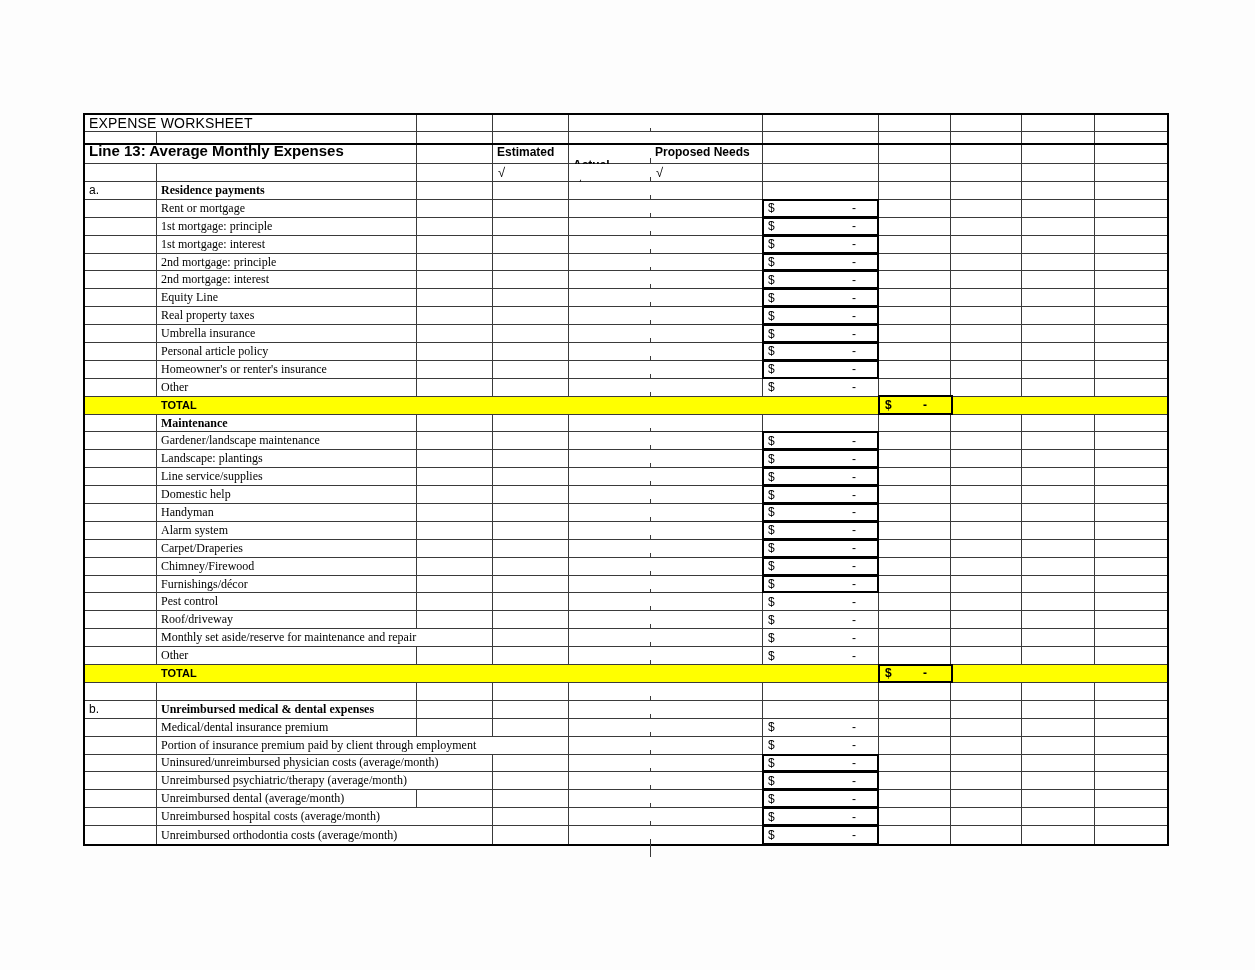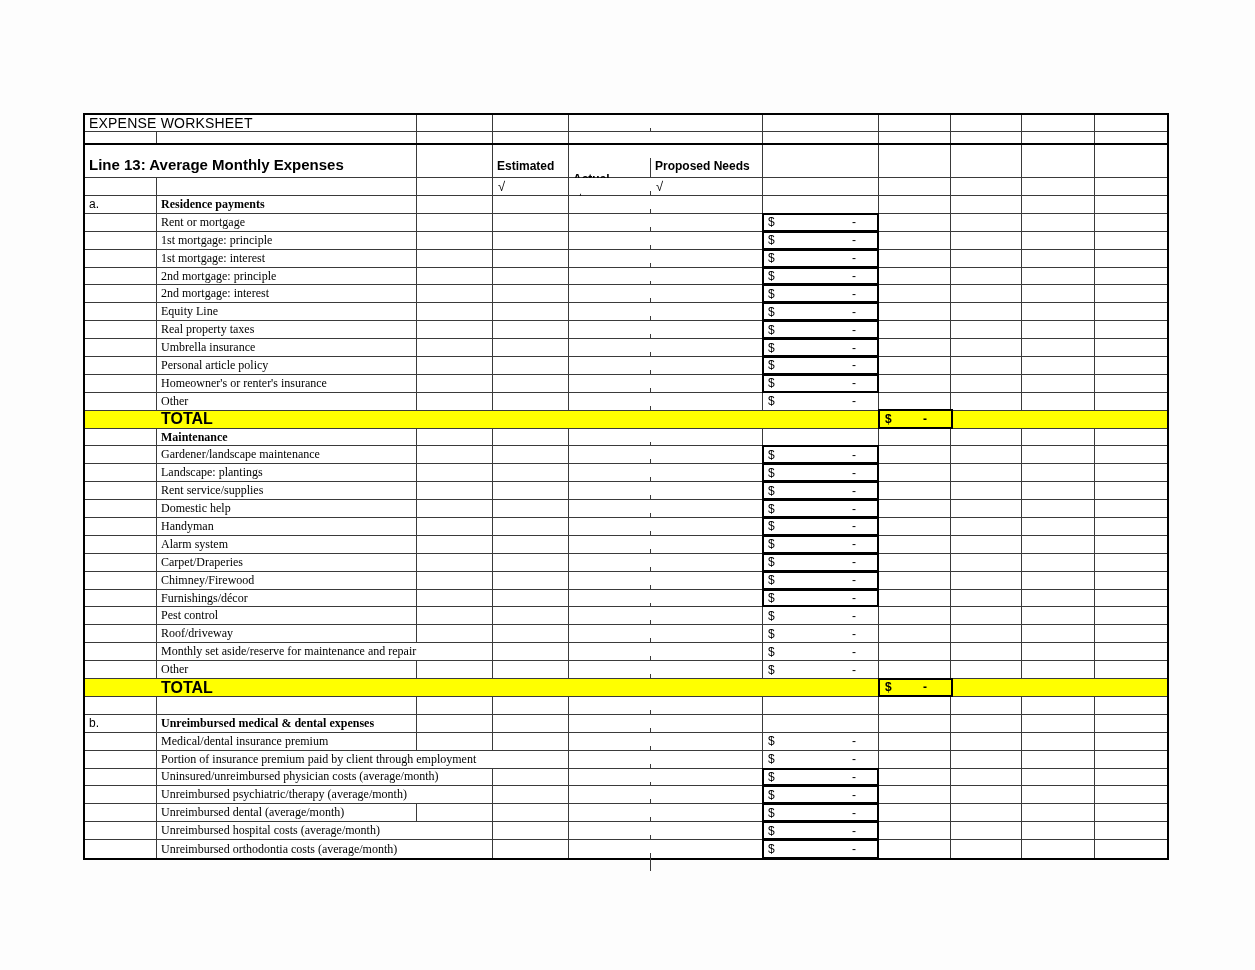--- a/index.html
+++ b/index.html
@@ -18,21 +18,21 @@
   }
   .sheet{position:relative;width:1255px;height:970px;background:#fdfdfd;}
   .table{
     position:absolute;left:83px;top:113px;width:1086px;
     border:2.5px solid var(--thick);
     background:#ffffff;
   }
   .row{display:flex;height:17.9px;border-bottom:1px solid var(--grid);position:relative;background:#fff;}
   .r-title{height:17px;}
   .r-b1{height:13px;border-bottom:2px solid var(--thick);}
-  .r-line13{height:33px;}
+  .r-line13{height:19px;}
   .r-check{height:18px;}
   #rows .row:last-child{border-bottom:none;}
 
   .cell{
     height:100%;border-right:1px solid var(--grid);
     display:flex;align-items:center;
     font-size:12px;white-space:nowrap;overflow:visible;
     position:relative;flex:none;
   }
   .cell.last{border-right:none;}
@@ -61,21 +61,21 @@
 
   .amount{justify-content:space-between;padding:0 22px 0 5px;}
   .amount.boxed::before{
     content:"";position:absolute;inset:-1px;border:2px solid var(--thick);
     pointer-events:none;z-index:2;
   }
 
   .total-row{background:var(--hl);}
   .total-row .tcell{height:100%;display:flex;align-items:center;flex:none;}
   .tsp{width:72px;}
-  .tlabel{width:722px;font-weight:bold;font-size:16px;padding-left:4px;}
+  .tlabel{width:722px;font-weight:bold;font-size:11px;padding-left:4px;}
   .tbox{
     width:72px;position:relative;justify-content:space-between;
     padding:0 24px 0 6px;font-weight:bold;font-size:12px;
   }
   .tbox::before{
     content:"";position:absolute;inset:-1.5px;border:2.5px solid var(--thick);
     pointer-events:none;z-index:2;
   }
   .tfill{width:215px;}
 </style>
@@ -363,21 +363,21 @@
             <div class="cur">$</div>
             <div class="val">-</div>
           </div>
           <div class="cell cw8"></div>
           <div class="cell cw9"></div>
           <div class="cell cw10"></div>
           <div class="cell cw11 last"></div>
         </div>
         <div class="row data-row">
           <div class="cell cw1 pad"></div>
-          <div class="cell cwlab lab pad">Rent service/supplies</div>
+          <div class="cell cwlab lab pad">Line service/supplies</div>
           <div class="cell cw4"></div>
           <div class="cell cw5"></div>
           <div class="cell cw6"></div>
           <div class="cell cw7 amount boxed">
             <div class="cur">$</div>
             <div class="val">-</div>
           </div>
           <div class="cell cw8"></div>
           <div class="cell cw9"></div>
           <div class="cell cw10"></div>

